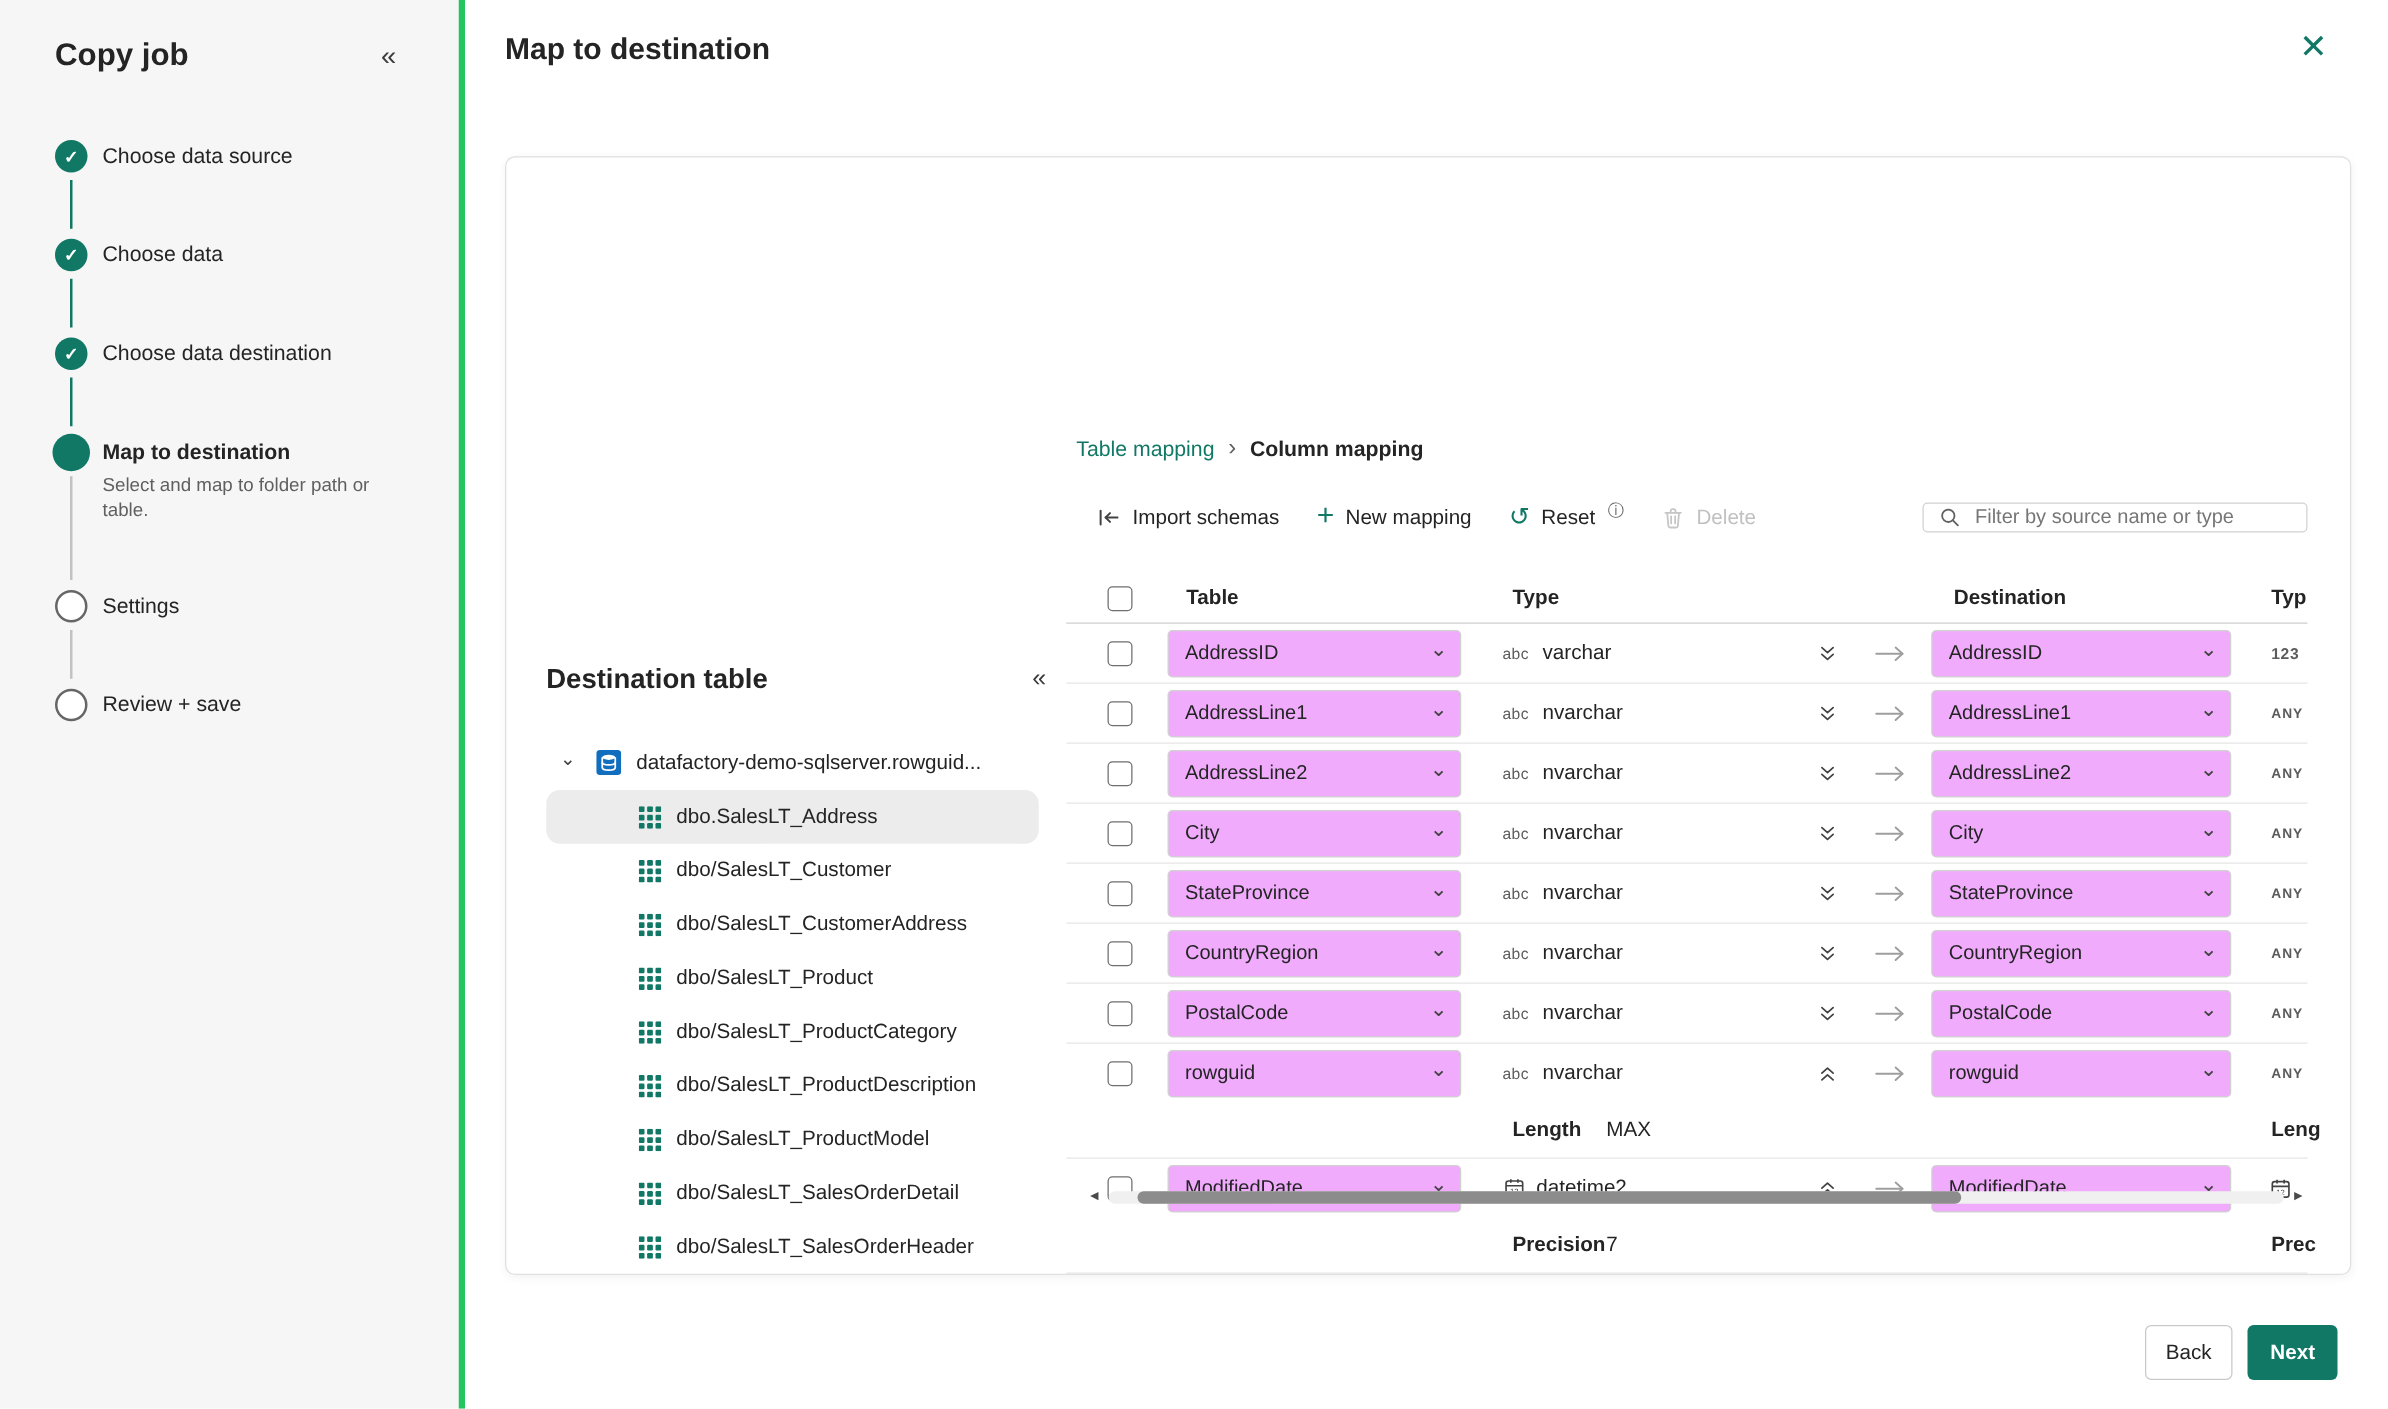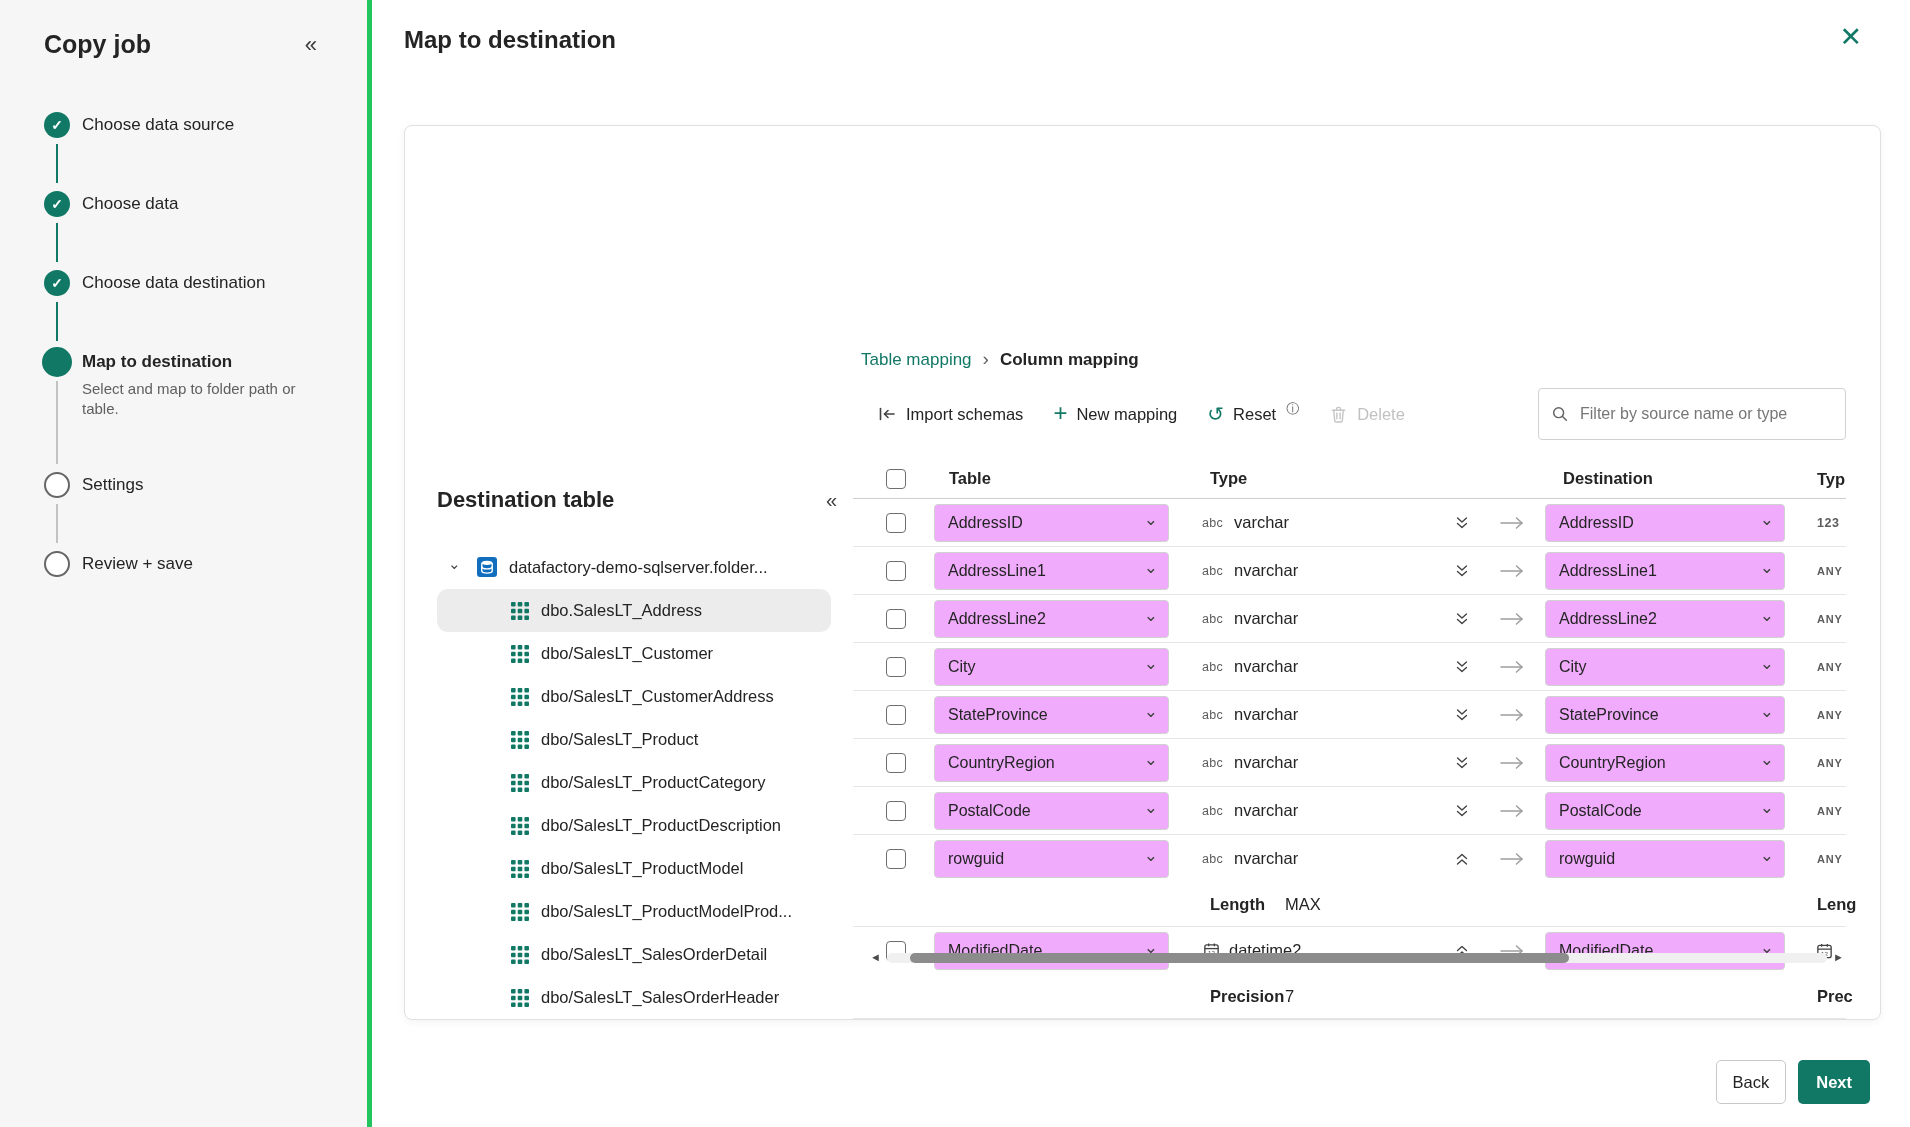--- a/index.html
+++ b/index.html
@@ -60,21 +60,21 @@
   .bc-link { color:#117865; cursor:pointer; }
   .bc-sep { color:#616161; font-size:19px; padding:0 11px; transform:translateY(-1px); }
   .bc-current { font-weight:700; }
 
   .toolbar { display:flex; align-items:center; margin-top:22px; padding-left:24px; height:42px; }
   .tb-btn { display:flex; align-items:center; gap:9px; margin-right:30px; font-size:16.5px; color:#242424; }
   .tb-btn .plus { font-size:24px; color:#117865; line-height:0; transform:translateY(-1px); }
   .tb-btn .reset-ic { font-size:20px; color:#117865; line-height:0; }
   .tb-btn .info-ic { font-size:13px; color:#616161; transform:translateY(-5px); margin-left:1px; }
   .tb-btn.disabled { color:#c1c1c1; cursor:default; }
-  .filter-box { margin-left:auto; width:308px; height:52px; border:1px solid #d1d1d1; border-radius:4px;
+  .filter-box { margin-left:auto; width:308px; height:24px; border:1px solid #d1d1d1; border-radius:4px;
     display:flex; align-items:center; padding:0 12px; gap:9px; background:#fff; }
   .filter-box input { border:none; outline:none; flex:1; font:inherit; font-size:16px; min-width:0; background:transparent; }
   .filter-box input::placeholder { color:#767676; }
 
   
   .row-grid { display:flex; align-items:center; position:relative; }
   .col-check { flex:none; margin-left:33px; width:20px; }
   .col-source { flex:none; margin-left:28px; width:235px; }
   .col-type { flex:none; margin-left:33px; width:247px; }
   .col-expand { flex:none; width:26px; display:flex; justify-content:center; cursor:pointer; }
@@ -194,21 +194,21 @@
           <div class="server-row">
             <span class="tree-caret">⌄</span>
             <span class="sql-icon">
               <svg width="20" height="20" viewBox="0 0 20 20">
                   <rect x="0" y="0" width="20" height="20" rx="3" fill="#116dbe"></rect>
                   <ellipse cx="10" cy="5.8" rx="5.2" ry="2.1" fill="#fff"></ellipse>
                   <path d="M4.8 5.8 v8.2 c0 1.2 2.3 2.1 5.2 2.1 s5.2 -0.9 5.2 -2.1 v-8.2" fill="none" stroke="#fff" stroke-width="1.4"></path>
                   <path d="M4.8 9.8 c0 1.2 2.3 2.1 5.2 2.1 s5.2 -0.9 5.2 -2.1" fill="none" stroke="#fff" stroke-width="1.4"></path>
                 </svg>
             </span>
-            <span class="server-label">datafactory-demo-sqlserver.folder...</span>
+            <span class="server-label">datafactory-demo-sqlserver.rowguid...</span>
           </div>
           <div class="tree-items">
   <div class="tree-item selected">
     <span class="grid-icon">
       <svg width="18" height="18" viewBox="0 0 18 18" fill="#117865">
                     <rect x="0" y="0" width="4.6" height="4.6" rx="1"></rect>
                     <rect x="6.7" y="0" width="4.6" height="4.6" rx="1"></rect>
                     <rect x="13.4" y="0" width="4.6" height="4.6" rx="1"></rect>
                     <rect x="0" y="6.7" width="4.6" height="4.6" rx="1"></rect>
                     <rect x="6.7" y="6.7" width="4.6" height="4.6" rx="1"></rect>
@@ -316,36 +316,20 @@
                     <rect x="6.7" y="6.7" width="4.6" height="4.6" rx="1"></rect>
                     <rect x="13.4" y="6.7" width="4.6" height="4.6" rx="1"></rect>
                     <rect x="0" y="13.4" width="4.6" height="4.6" rx="1"></rect>
                     <rect x="6.7" y="13.4" width="4.6" height="4.6" rx="1"></rect>
                     <rect x="13.4" y="13.4" width="4.6" height="4.6" rx="1"></rect>
                   </svg>
     </span>
     <span class="tree-label">dbo/SalesLT_ProductModel</span>
   </div>
 
-  <div class="tree-item">
-    <span class="grid-icon">
-      <svg width="18" height="18" viewBox="0 0 18 18" fill="#117865">
-                    <rect x="0" y="0" width="4.6" height="4.6" rx="1"></rect>
-                    <rect x="6.7" y="0" width="4.6" height="4.6" rx="1"></rect>
-                    <rect x="13.4" y="0" width="4.6" height="4.6" rx="1"></rect>
-                    <rect x="0" y="6.7" width="4.6" height="4.6" rx="1"></rect>
-                    <rect x="6.7" y="6.7" width="4.6" height="4.6" rx="1"></rect>
-                    <rect x="13.4" y="6.7" width="4.6" height="4.6" rx="1"></rect>
-                    <rect x="0" y="13.4" width="4.6" height="4.6" rx="1"></rect>
-                    <rect x="6.7" y="13.4" width="4.6" height="4.6" rx="1"></rect>
-                    <rect x="13.4" y="13.4" width="4.6" height="4.6" rx="1"></rect>
-                  </svg>
-    </span>
-    <span class="tree-label">dbo/SalesLT_ProductModelProd...</span>
-  </div>
 
   <div class="tree-item">
     <span class="grid-icon">
       <svg width="18" height="18" viewBox="0 0 18 18" fill="#117865">
                     <rect x="0" y="0" width="4.6" height="4.6" rx="1"></rect>
                     <rect x="6.7" y="0" width="4.6" height="4.6" rx="1"></rect>
                     <rect x="13.4" y="0" width="4.6" height="4.6" rx="1"></rect>
                     <rect x="0" y="6.7" width="4.6" height="4.6" rx="1"></rect>
                     <rect x="6.7" y="6.7" width="4.6" height="4.6" rx="1"></rect>
                     <rect x="13.4" y="6.7" width="4.6" height="4.6" rx="1"></rect>

